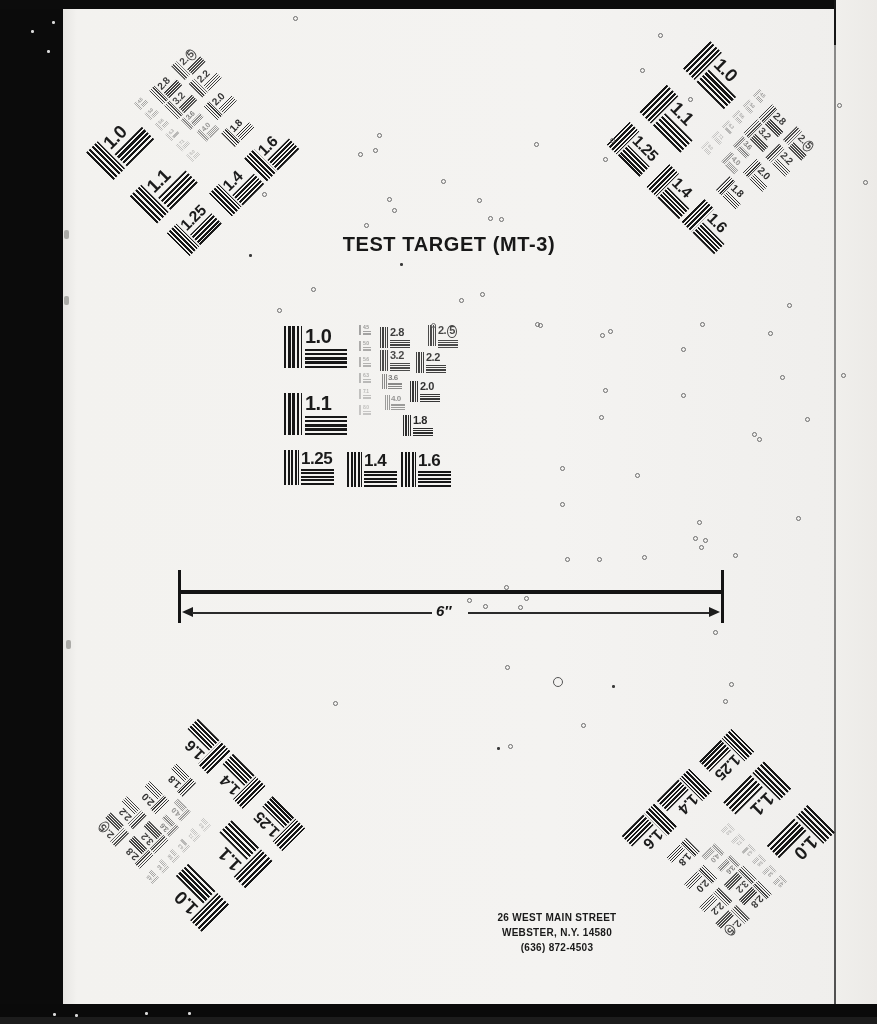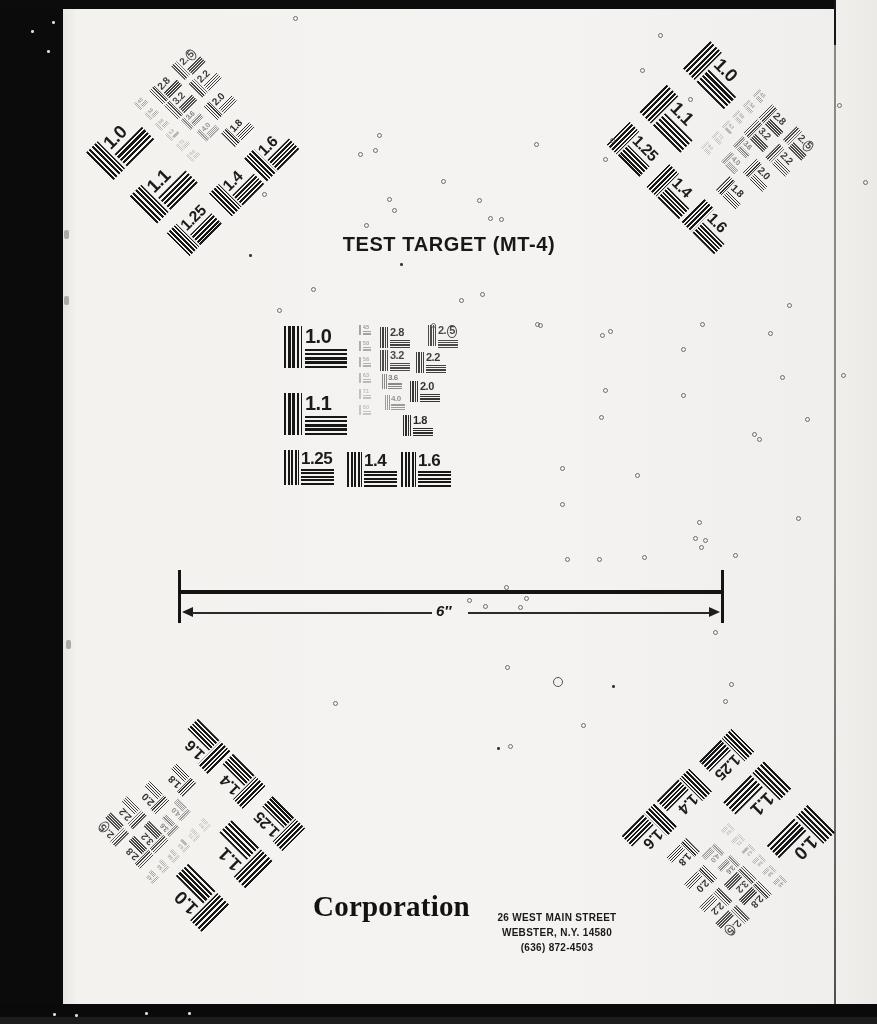--- a/index.html
+++ b/index.html
@@ -771,36 +771,35 @@
           <i class="vb"></i>
           <div class="pr">
             <b class="num">8.0</b>
             <i class="hb"></i>
           </div>
         </div>
       </div>
     </div>
 
   <div class="title">
-    <div>TEST TARGET (MT-4)</div>
+    <div>TEST TARGET (MT-3)</div>
   </div>
 
   <div>
     <div class="tick" style="left:178px;top:570px"></div>
     <div class="tick" style="left:721px;top:570px"></div>
     <div class="ruler-bar"></div>
     <div class="ahead left" style="left:182px"></div>
     <div class="arrow-seg" style="left:192px;width:240px"></div>
     <div class="ruler-label">6″</div>
     <div class="arrow-seg" style="left:468px;width:242px"></div>
     <div class="ahead right" style="left:709px"></div>
   </div>
 
   <div class="logo">
-    <div>Corporation</div>
   </div>
 
   <div class="address">
     <div>26 WEST MAIN STREET</div>
     <div>WEBSTER, N.Y. 14580</div>
     <div>(636) 872-4503</div>
   </div>
 
   <div id="specks">
       <div class="ring" style="left: 293px; top: 16px;"></div>

